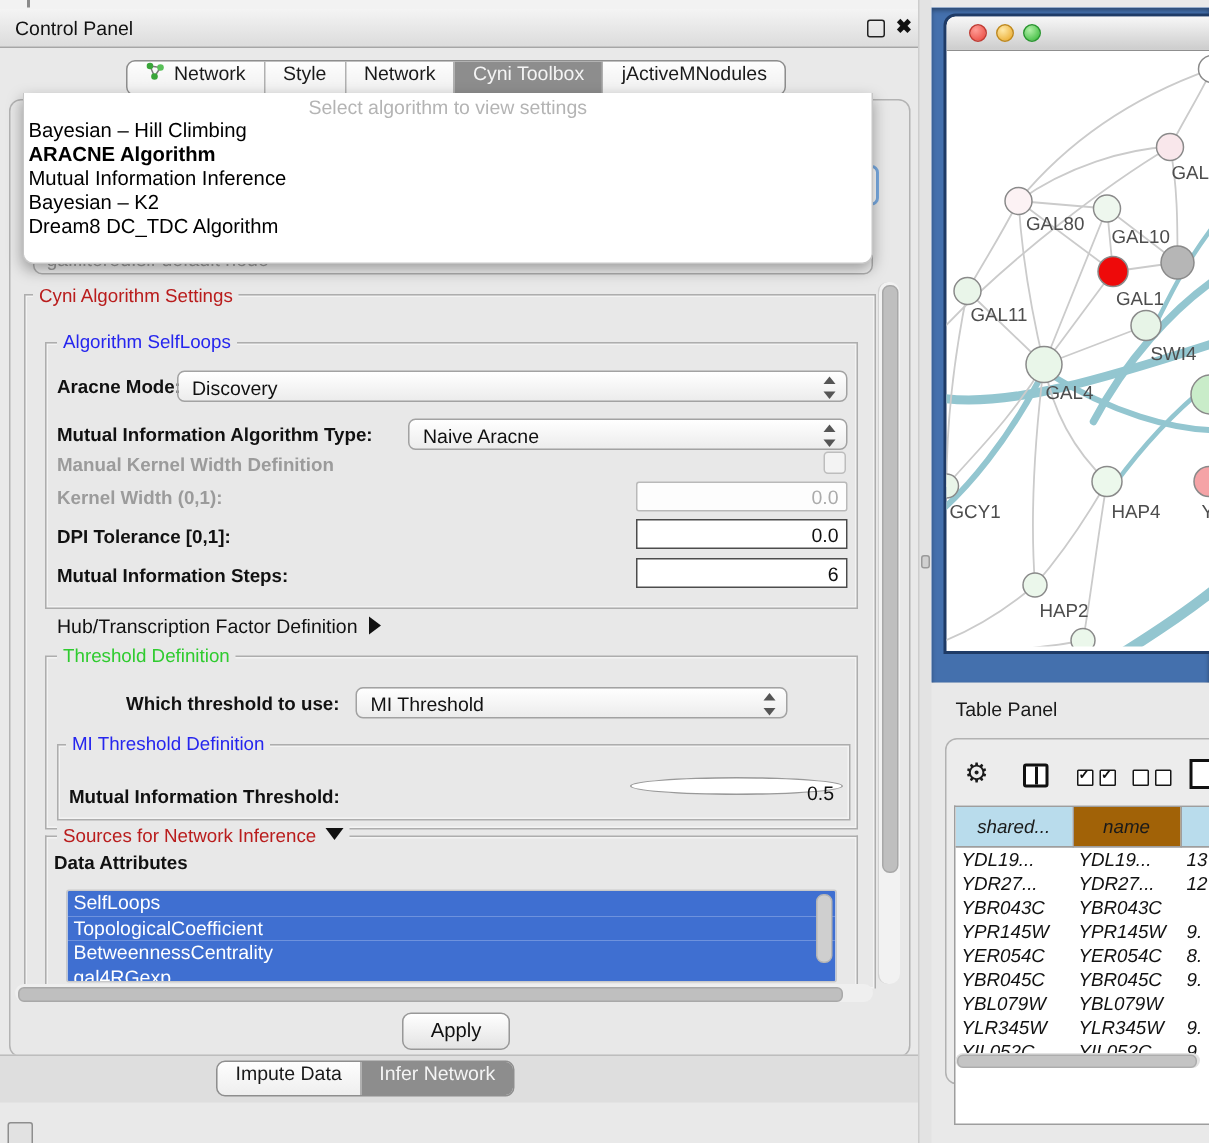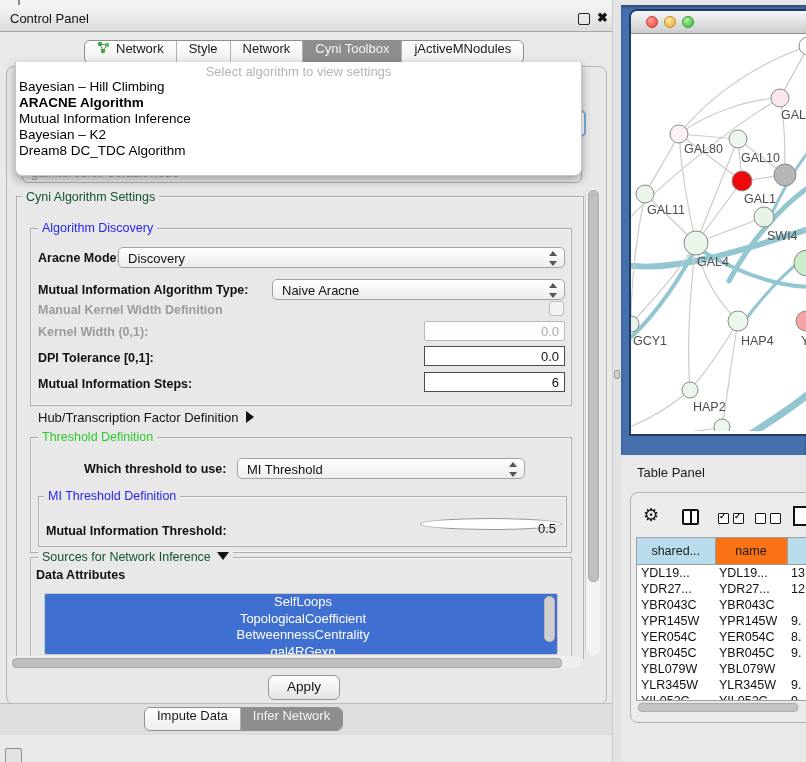--- a/index.html
+++ b/index.html
@@ -61,21 +61,21 @@
     border-radius:0 0 7px 7px;
     box-shadow:0 4px 10px rgba(0,0,0,.35);
     z-index:40;
   }
   .overlay .ph{font-size:13px;color:#b4b4b4;text-align:center;padding-top:2px;height:15px;}
   .alg-item{font-size:13.5px;color:#000;line-height:16px;padding-left:3px;white-space:nowrap;}
   .alg-item.selected{font-weight:bold;}
   
   .fieldset{position:absolute;border:1px solid #adadad;box-shadow:inset 0 0 0 1px #f3f3f3;}
   .legend{
-    position:absolute;background:#e8e8e8;padding:0 4px;font-size:12.5px;color:#14532d;
+    position:absolute;background:#e8e8e8;padding:0 4px;font-size:12.5px;color:#b91c1c;
     white-space:nowrap;z-index:3;
   }
   .legend.blue{color:#2525ee;}
   .legend.green{color:#2fcb2f;}
   .lbl{position:absolute;font-size:12.5px;color:#111;white-space:nowrap;}
   .lbl.b{font-weight:bold;}
   .lbl.gray{color:#9b9b9b;font-weight:bold;}
   
   .combo{
     position:absolute;height:21px;
@@ -98,21 +98,21 @@
   .tinput.disabled{border:1px solid #b9b9b9;color:#ababab;background:#fdfdfd;border-radius:2px;}
   .tinput.light{border:1px solid #999;}
   .checkbox{position:absolute;width:13px;height:13px;border:1px solid #bdbdbd;border-radius:3px;background:#f3f3f3;}
   .tri-right{display:inline-block;width:0;height:0;border-top:6px solid transparent;border-bottom:6px solid transparent;border-left:8px solid #111;margin-left:8px;vertical-align:-1px;}
   .tri-down{display:inline-block;width:0;height:0;border-left:6px solid transparent;border-right:6px solid transparent;border-top:8px solid #111;margin-left:6px;vertical-align:1px;}
   
   .attrlist{
     position:absolute;left:44px;top:593px;width:514px;height:62px;
     background:#fff;overflow:hidden;border:1px solid #c9c9c9;border-radius:2px;box-sizing:border-box;
   }
-  .attr-item{height:16.5px;line-height:16.5px;font-size:13px;color:#fff;background:#3f6fd1;padding-left:4px;text-align:center;}
+  .attr-item{height:16.5px;line-height:16.5px;font-size:13px;color:#fff;background:#3f6fd1;padding-left:4px;}
   .attr-scroll{position:absolute;right:2px;top:2px;width:9px;height:44px;background:#cfcfcf;border-radius:5px;border:1px solid #b5b5b5;}
   
   .vscroll{left:585px;top:188px;width:14px;height:468px;background:#f2f2f2;border-left:1px solid #d2d2d2;border-radius:7px;}
   .vthumb{position:absolute;left:2px;top:2px;width:9px;height:390px;background:#bfbfbf;border-radius:5px;border:1px solid #a8a8a8;}
   .hscroll{left:10px;top:656px;width:572px;height:12px;background:#efefef;border-radius:6px;}
   .hthumb{position:absolute;left:2px;top:1.5px;width:548px;height:8px;background:#bfbfbf;border-radius:4px;border:1px solid #a8a8a8;}
   
   .apply{
     left:268px;top:675px;width:70px;height:23px;
     border:1px solid #989898;border-radius:6px;
@@ -142,25 +142,25 @@
     left:630px;top:492px;width:190px;height:229px;
     border:1px solid #b2b2b2;border-radius:8px;background:#ececec;
   }
   .gear{left:643px;top:505px;font-size:18px;color:#1a1a1a;line-height:20px;}
   .colicon{left:682px;top:509px;width:17px;height:16px;border:2px solid #111;border-radius:2px;background:#fff;box-sizing:border-box;}
   .colicon i{position:absolute;left:6px;top:0;width:2px;height:12px;background:#111;}
   .cbpair{display:flex;gap:4px;}
   .cb{width:9px;height:9px;border:1.5px solid #161616;border-radius:1px;position:relative;background:#fff;}
   .cb.ck::after{content:"\2713";position:absolute;left:0px;top:-3px;font-size:9px;font-weight:bold;color:#111;}
   .docicon{left:793px;top:506px;width:16px;height:20px;border:2px solid #111;background:#fff;box-sizing:border-box;}
-  .tablewrap{left:636px;top:537px;width:170px;height:164px;overflow:hidden;background:#fff;border:1px solid #9e9e9e;border-right:none;box-sizing:border-box;}
+  .tablewrap{left:636px;top:537px;width:170px;height:213px;overflow:hidden;background:#fff;border:1px solid #9e9e9e;border-right:none;box-sizing:border-box;font-style:italic;}
   .ttable{width:198px;border-collapse:collapse;table-layout:fixed;font-size:12.5px;}
   .ttable th{
     height:24px;font-weight:normal;color:#1a1a1a;text-align:center;
-    border-right:1px solid #9e9e9e;border-bottom:1px solid #9e9e9e;background:#f97316;
+    border-right:1px solid #9e9e9e;border-bottom:1px solid #9e9e9e;background:#a16207;
     overflow:hidden;white-space:nowrap;
   }
   .ttable th.hl{background:#b9dcec;}
   .ttable td{
     height:16px;padding:0 0 0 4px;color:#111;white-space:nowrap;overflow:hidden;
   }
   .tp-hscroll{left:637px;top:702px;width:163px;height:10px;background:#e2e2e2;border-radius:5px;}
   .tp-hthumb{position:absolute;left:1px;top:1px;width:158px;height:7px;background:#c4c4c4;border-radius:4px;border:1px solid #adadad;}
   
   .blicon{left:5px;top:748px;width:15px;height:14px;border:1px solid #8e8e8e;border-radius:2px;background:#e2e2e2;}
@@ -216,21 +216,21 @@
       <div class="alg-item selected">ARACNE Algorithm</div>
       <div class="alg-item">Mutual Information Inference</div>
       <div class="alg-item">Bayesian – K2</div>
       <div class="alg-item">Dream8 DC_TDC Algorithm</div>
     </div>
 </div>
 
 <div class="abs legend" style="left:22px;top:190px;">Cyni Algorithm Settings</div>
 <div class="abs fieldset" style="left:16px;top:196px;width:566px;height:462px;border-bottom:none;"></div>
 
-<div class="abs legend blue" style="left:38px;top:221px;">Algorithm Discovery</div>
+<div class="abs legend blue" style="left:38px;top:221px;">Algorithm SelfLoops</div>
 <div class="abs fieldset" style="left:30px;top:228px;width:540px;height:176px;"></div>
 
 <div class="abs lbl b" style="left:38px;top:251px;">Aracne Mode:</div>
 <div class="abs combo" style="left:118px;top:247px;width:447px;">
   <span>Discovery</span>
   <span class="stepper">
       <i class="up"></i>
       <i class="dn"></i>
     </span>
 </div>

